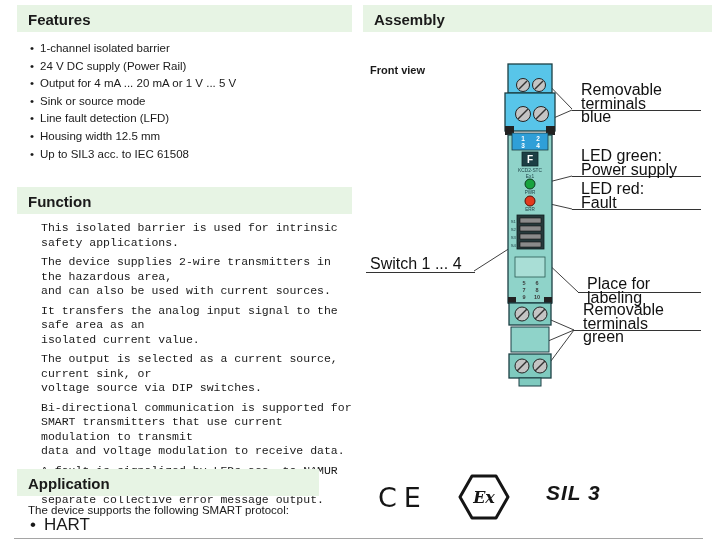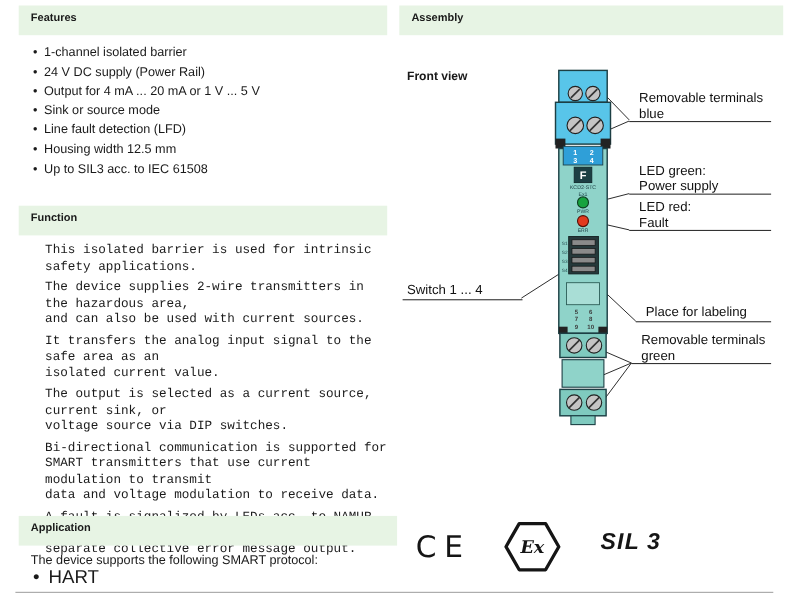--- a/index.html
+++ b/index.html
@@ -1,32 +1,32 @@
 <!DOCTYPE html>
 <html><head>
 <meta charset="utf-8">
 <style>
   html,body{margin:0;padding:0;background:#fff;}
   .page{position:relative;width:717px;height:541px;background:#ffffff;overflow:hidden;
         font-family:"Liberation Sans",sans-serif;color:#1a1a1a;}
   .secbar{position:absolute;height:27px;background:#e7f4e4;box-sizing:border-box;
-          font-size:10px;font-weight:bold;padding:6px 0 0 11px;}
+          font-size:15px;font-weight:bold;padding:6px 0 0 11px;}
   .features-list{position:absolute;left:28px;top:40px;width:324px;margin:0;padding:0;
           list-style:none;font-size:11.5px;line-height:17.6px;}
   .features-list li{position:relative;padding-left:12px;}
   .features-list li::before{content:"\2022";position:absolute;left:2px;}
   .paras{position:absolute;left:28px;top:221px;width:330px;font-size:11.5px;line-height:14.5px;}
   .paras p{margin:0 0 5px 13px;white-space:pre-line;font-family:Liberation Mono, monospace;}
   .intro{position:absolute;left:28px;top:503px;width:330px;margin:0;font-size:11.5px;line-height:14px;}
   .app-list{position:absolute;left:28px;top:518px;width:324px;margin:0;padding:0;list-style:none;
           font-size:17px;line-height:14px;}
   .app-list li{position:relative;padding-left:16px;}
   .app-list li::before{content:"\2022";position:absolute;left:2px;}
   .front-view{position:absolute;left:370px;top:64px;font-size:11px;font-weight:bold;}
-  .callout{position:absolute;font-size:12px;line-height:13.5px;color:#111;white-space:pre-line;
+  .callout{position:absolute;font-size:16px;line-height:13.5px;color:#111;white-space:pre-line;
           border-bottom:1px solid #333;box-sizing:border-box;padding-left:9px;}
   .leaders{position:absolute;left:0;top:0;pointer-events:none;}
   .devsvg{position:absolute;left:495px;top:60px;}
   .devsvg text{font-family:"Liberation Sans",sans-serif;}
   .ce-mark{position:absolute;left:378px;top:482px;font-family:"DejaVu Sans",sans-serif;
           font-size:27px;letter-spacing:7px;color:#151515;}
   .ex-mark{position:absolute;left:458px;top:474px;}
   .sil-mark{position:absolute;left:546px;top:481px;font-size:21px;font-weight:bold;
           font-style:italic;color:#151515;letter-spacing:1px;}
   .bottom-rule{position:absolute;left:14px;top:538px;width:689px;height:1px;background:#a5a5a5;}
@@ -62,21 +62,21 @@
 isolated current value.</p>
     <p>The output is selected as a current source, current sink, or
 voltage source via DIP switches.</p>
     <p>Bi-directional communication is supported for
 SMART transmitters that use current modulation to transmit
 data and voltage modulation to receive data.</p>
     <p>A fault is signalized by LEDs acc. to NAMUR NE44 and a
 separate collective error message output.</p>
   </div>
 
-  <div class="secbar" style="left:17px;top:469px;width:344px;">
+  <div class="secbar" style="left:17px;top:469px;width:302px;">
     <span>Application</span>
   </div>
 
   <p class="intro">The device supports the following SMART protocol:</p>
   <ul class="app-list">
     <li>HART</li>
   </ul>
 
   <div class="secbar" style="left:363px;top:5px;width:349px;">
     <span>Assembly</span>

